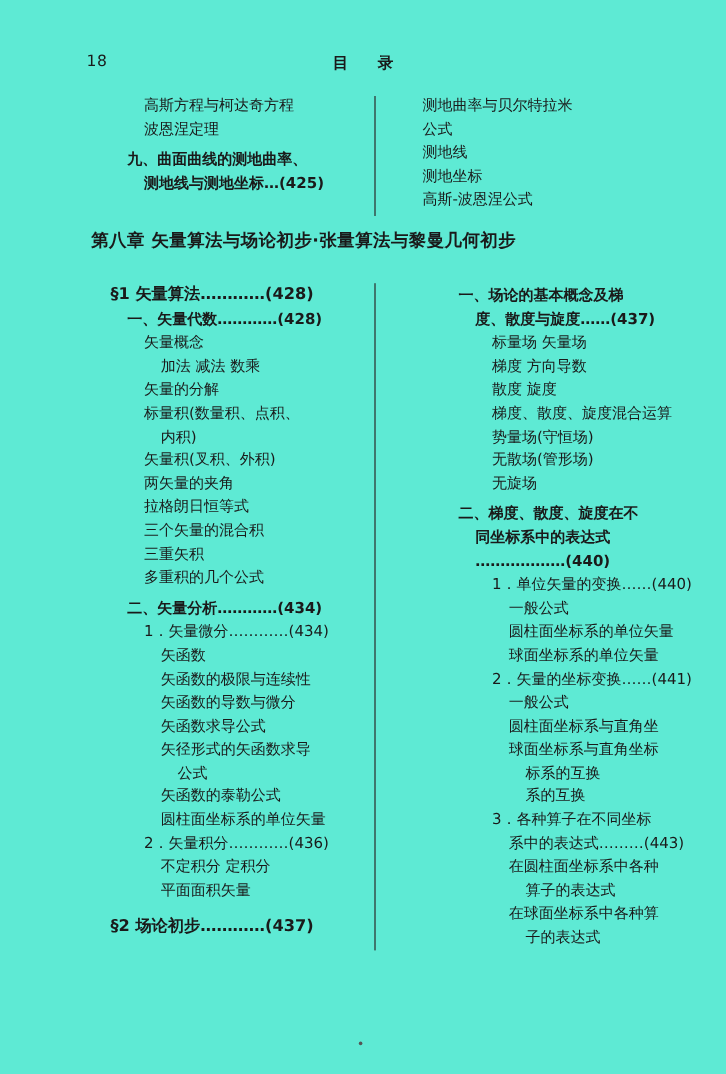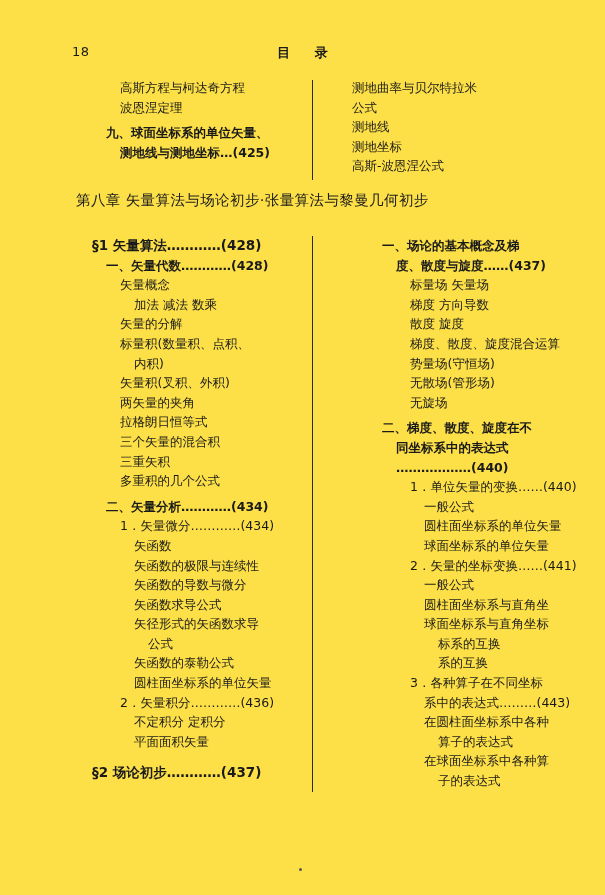--- a/index.html
+++ b/index.html
@@ -13,21 +13,21 @@
     position: relative;
     font-family: "DejaVu Sans", sans-serif;
     color: #1a1a1a;
     overflow: hidden;
   }
   .page {
     position: absolute;
     left: 0; top: 0;
     width: 605px;
     height: 895px;
-    background: #fde047;
+    background: #5eead4;
   }
   
   .header {
     position: absolute;
     left: 0;
     top: 44px;
     width: 605px;
     height: 22px;
   }
   .page-num {
@@ -79,21 +79,21 @@
     height: 556px;
     background: #2a2a2a;
   }
   
   .chapter {
     position: absolute;
     left: 76px;
     top: 191px;
     width: 520px;
     font-size: 14.5px;
-    font-weight: 400;
+    font-weight: 700;
     letter-spacing: 0.4px;
     white-space: nowrap;
   }
   .line {
     white-space: nowrap;
   }
   .b {
     font-weight: 700;
   }
   .i0 { padding-left: 0; }
@@ -127,21 +127,21 @@
     <div class="header-title">目 录</div>
   </div>
 
   <div class="divider"></div>
   <div class="divider2"></div>
 
   <div class="col col-left">
     <div class="line i2">高斯方程与柯达奇方程</div>
     <div class="line i2">波恩涅定理</div>
     <div class="gap-sm"></div>
-    <div class="line i1 b">九、球面坐标系的单位矢量、</div>
+    <div class="line i1 b">九、曲面曲线的测地曲率、</div>
     <div class="line i2 b">测地线与测地坐标…(425)</div>
   </div>
 
   <div class="col col-right">
     <div class="line i1">测地曲率与贝尔特拉米</div>
     <div class="line i1">公式</div>
     <div class="line i1">测地线</div>
     <div class="line i1">测地坐标</div>
     <div class="line i1">高斯-波恩涅公式</div>
   </div>

